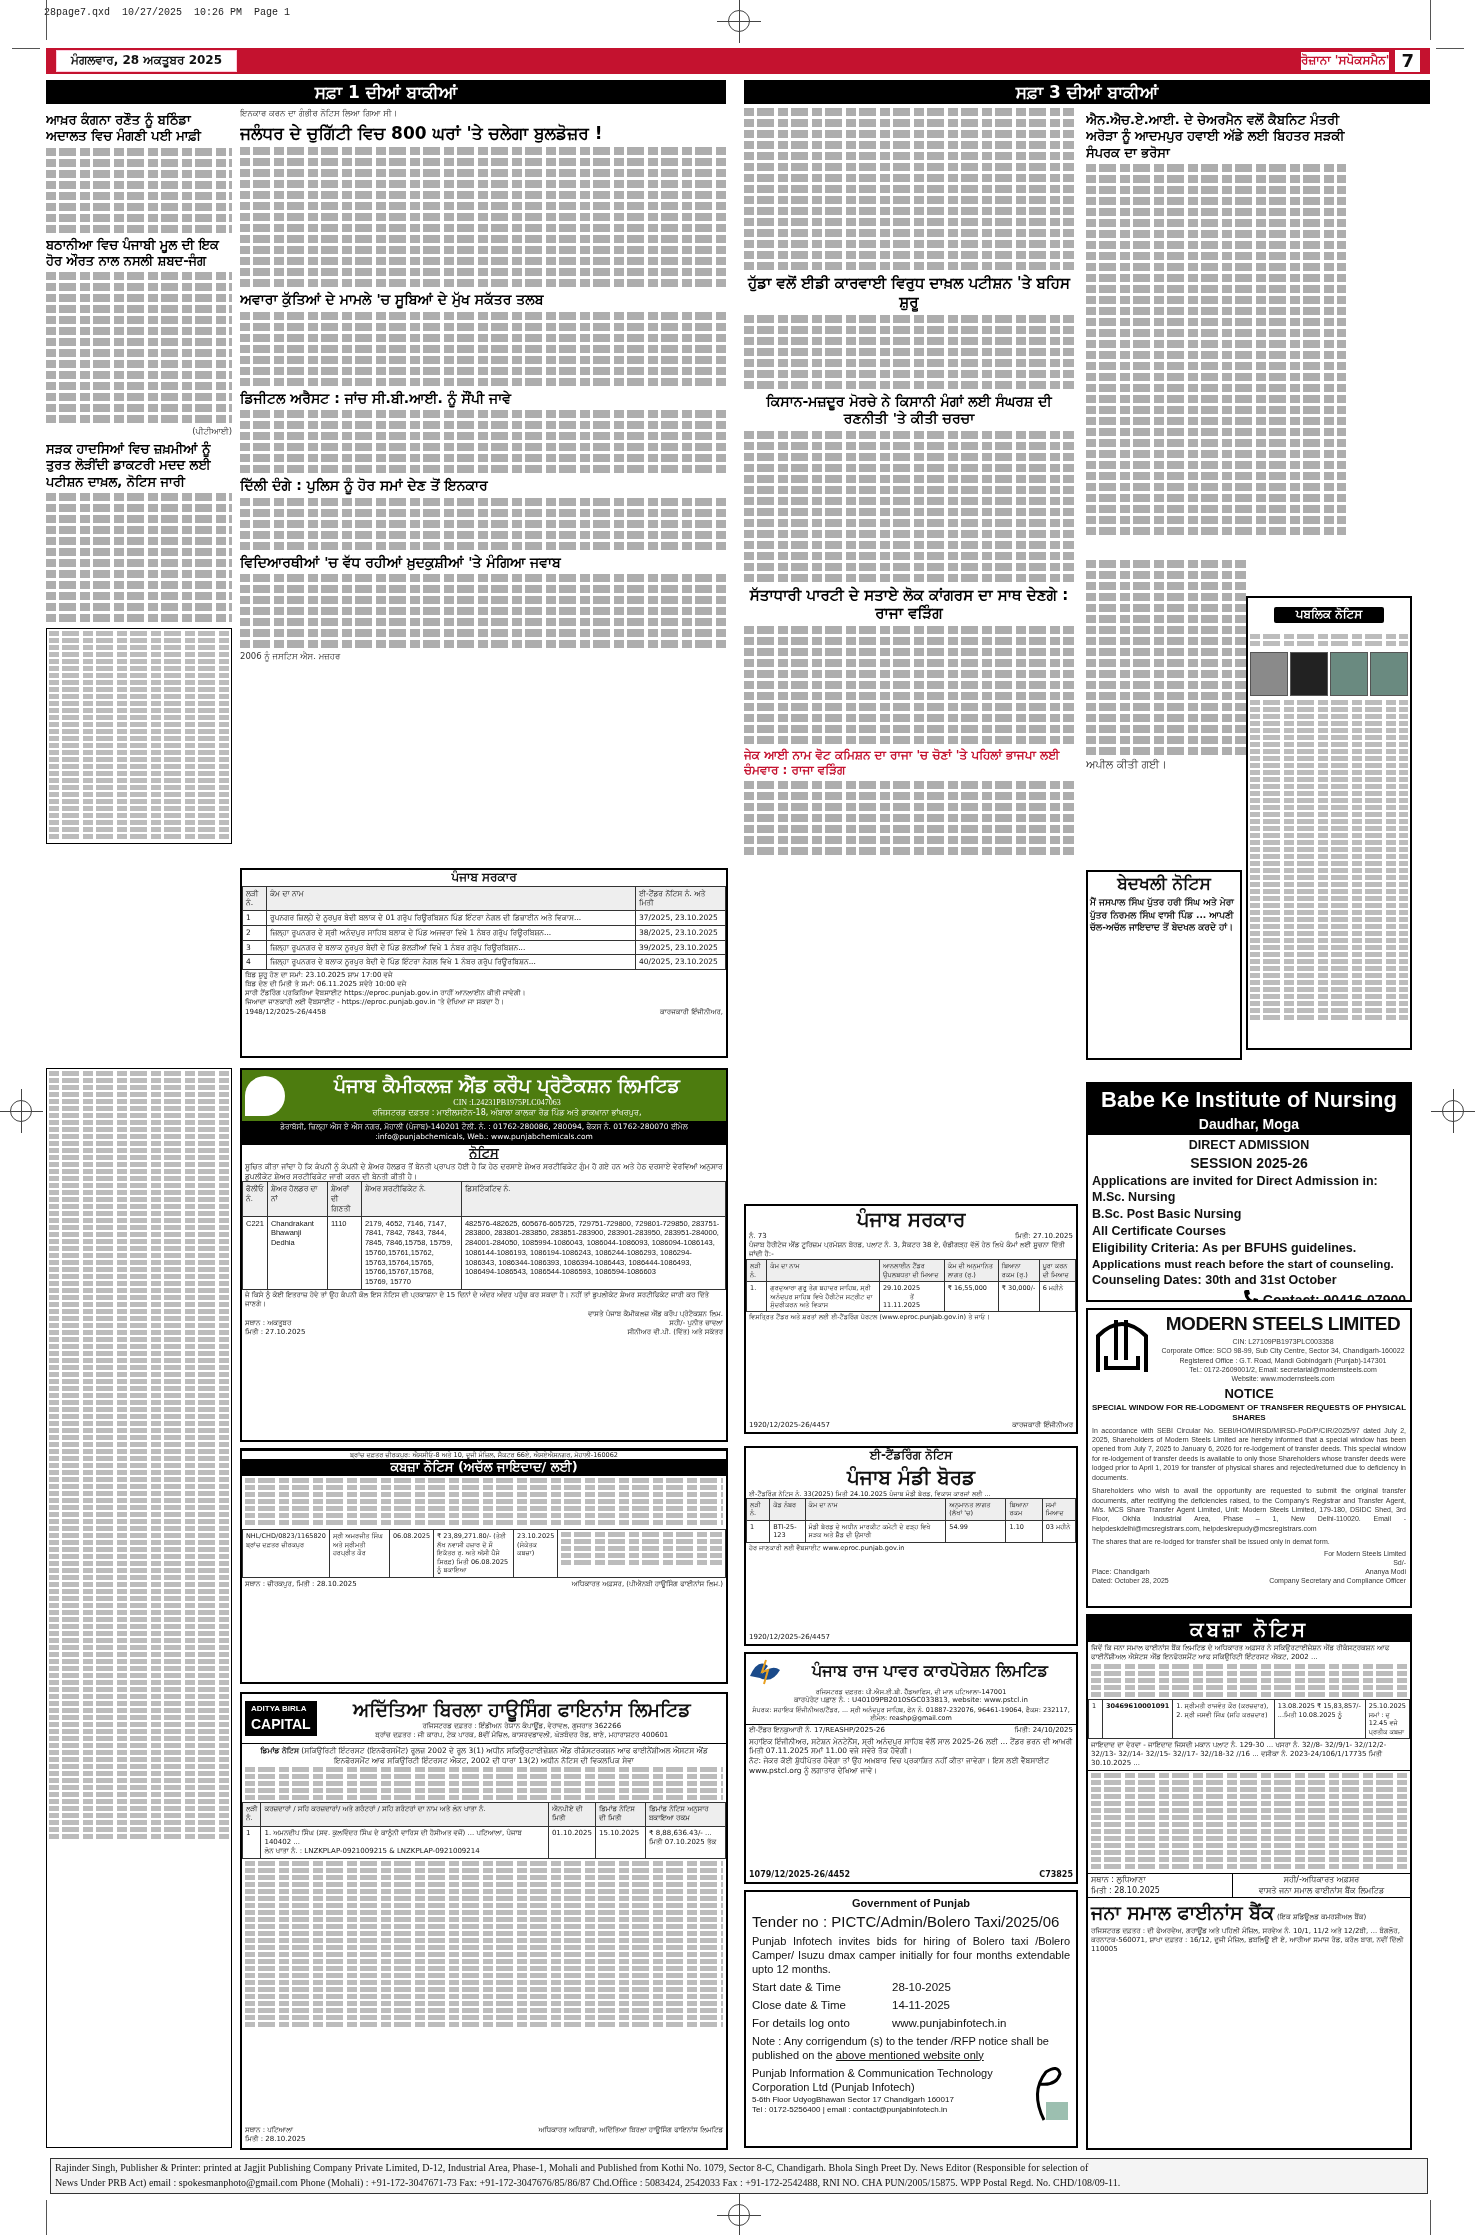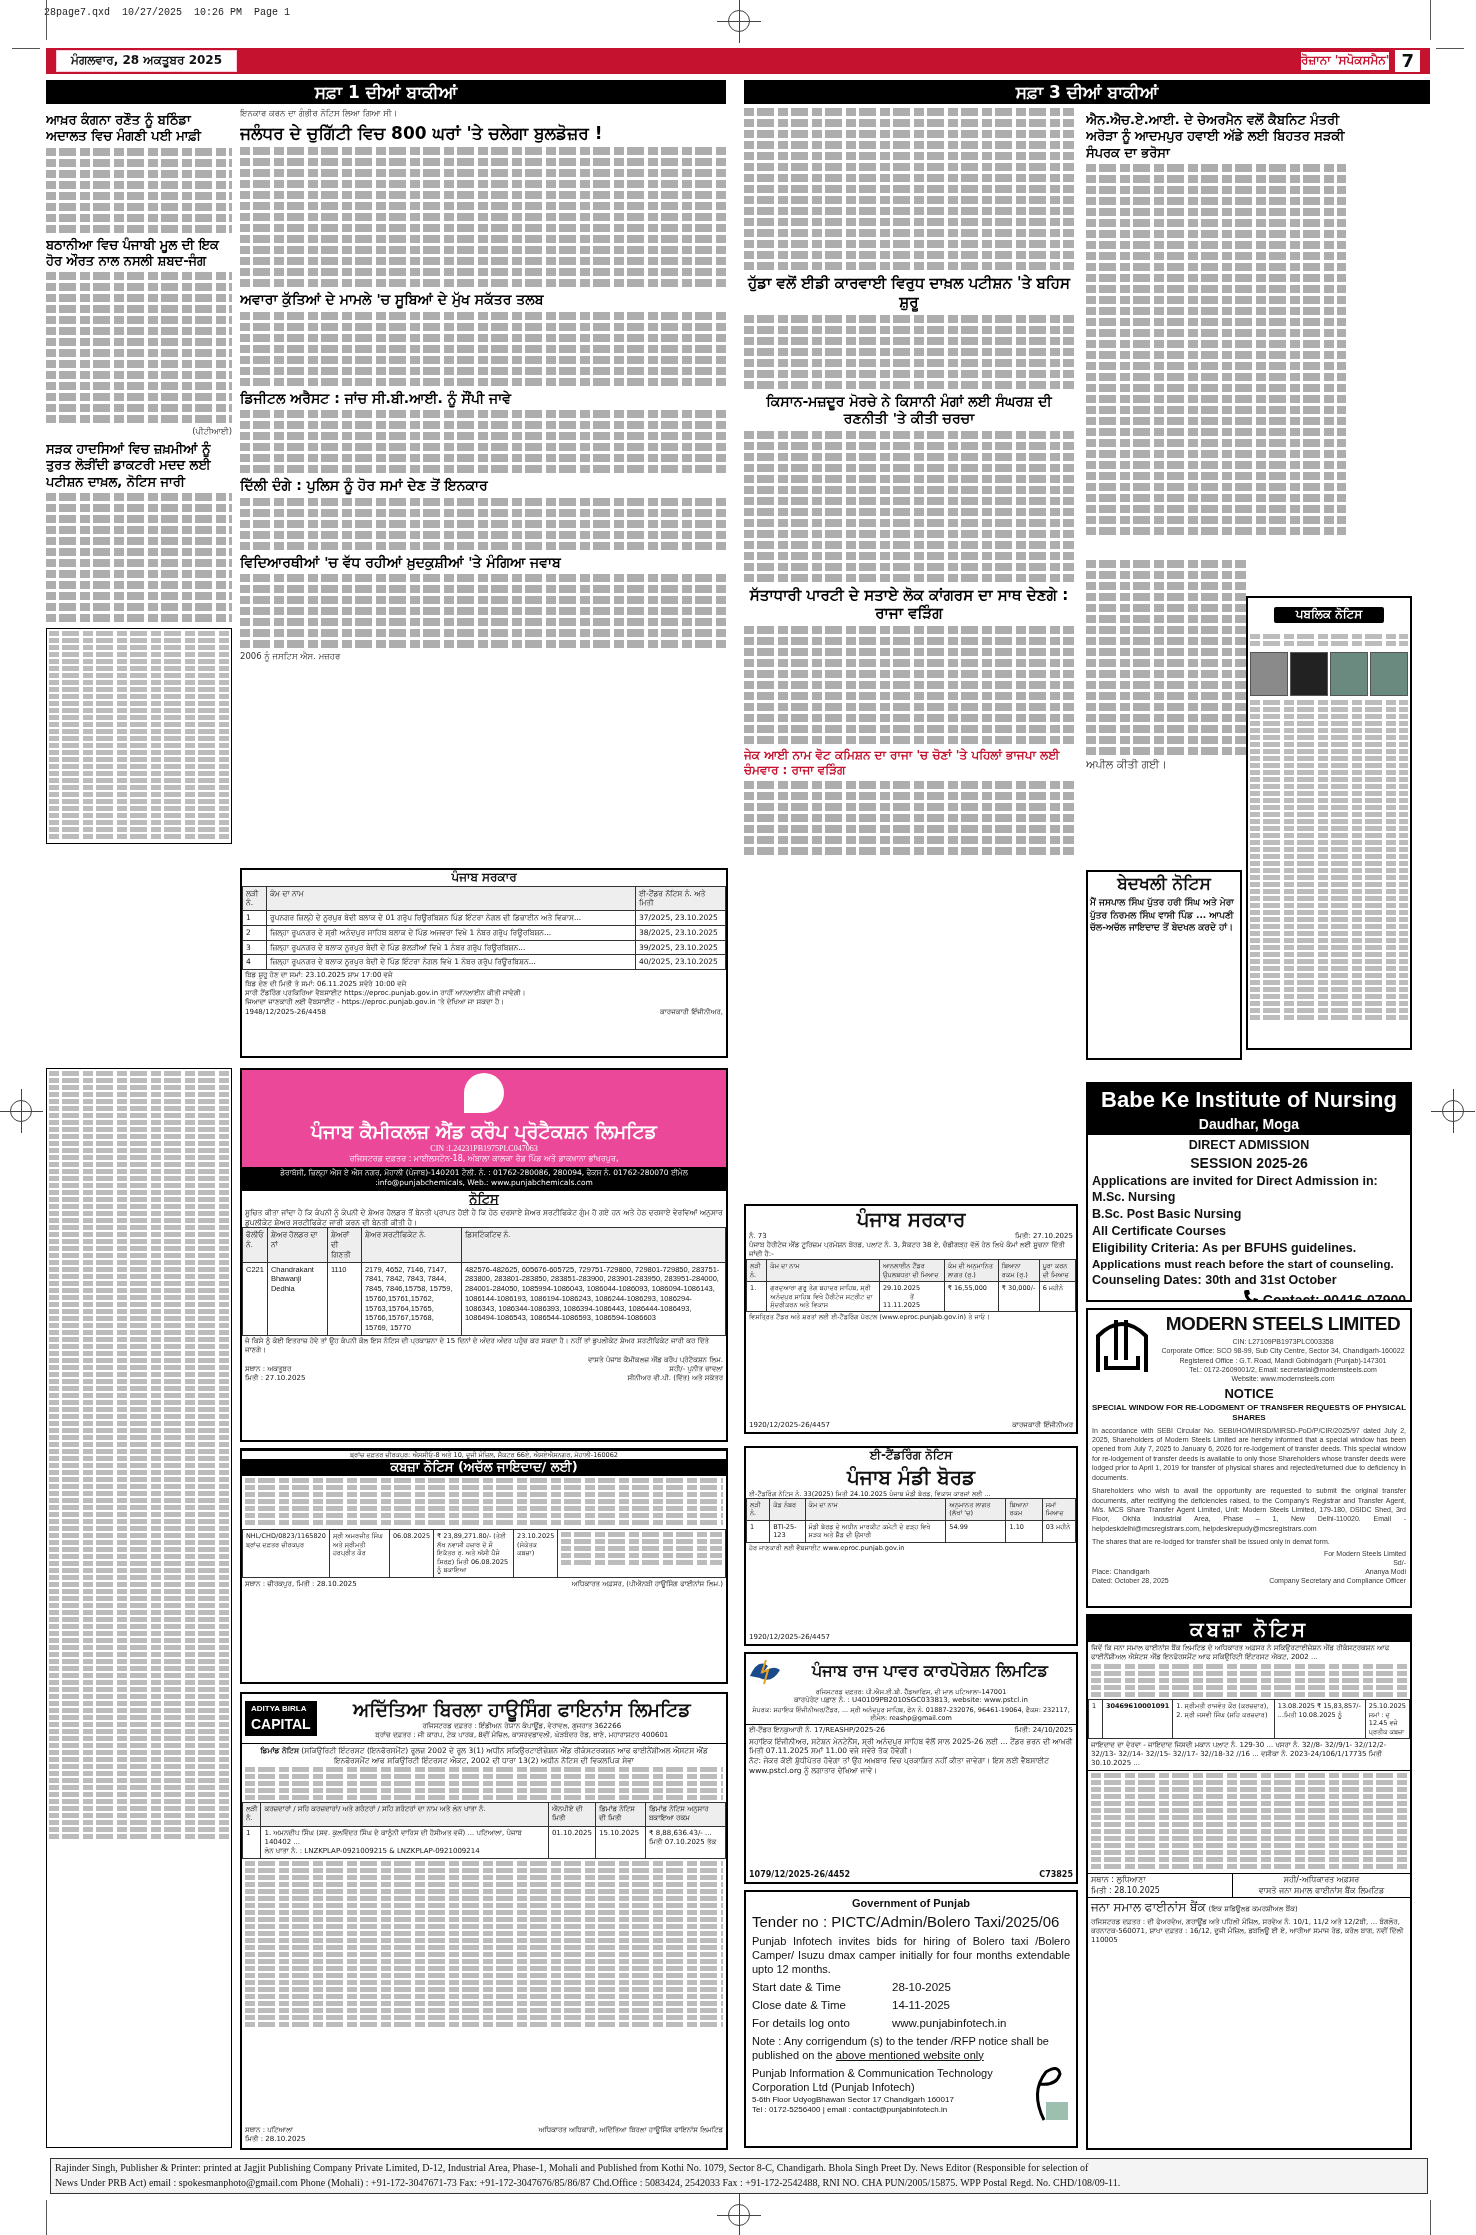--- a/index.html
+++ b/index.html
@@ -362,21 +362,21 @@
     <div>ਸਾਰੀ ਟੈਂਡਰਿੰਗ ਪ੍ਰਕਿਰਿਆ ਵੈਬਸਾਈਟ https://eproc.punjab.gov.in ਰਾਹੀਂ ਆਨਲਾਈਨ ਕੀਤੀ ਜਾਵੇਗੀ।</div>
     <div>ਜਿਆਦਾ ਜਾਣਕਾਰੀ ਲਈ ਵੈਬਸਾਈਟ - https://eproc.punjab.gov.in 'ਤੇ ਦੇਖਿਆ ਜਾ ਸਕਦਾ ਹੈ।</div>
   </div>
   <div style="display:flex;justify-content:space-between;font-size:7px;padding:0 3px;">
     <span>1948/12/2025-26/4458</span>
     <span>ਕਾਰਜਕਾਰੀ ਇੰਜੀਨੀਅਰ,</span>
   </div>
 </div>
 
 <div class="box" style="left:240px;top:1068px;width:488px;height:374px;">
-  <div style="background:#ec4899;color:#fff;padding:3px;display:flex;gap:6px;align-items:center;flex-direction:column;">
+  <div style="background:#4d7c0f;color:#fff;padding:3px;display:flex;gap:6px;align-items:center;">
     <div style="width:40px;height:40px;background:#fff;border-radius:50% 50% 50% 0;flex:none;"></div>
     <div style="flex:1;text-align:center;">
       <div style="font-size:19px;font-weight:bold;">ਪੰਜਾਬ ਕੈਮੀਕਲਜ਼ ਐਂਡ ਕਰੌਪ ਪ੍ਰੋਟੈਕਸ਼ਨ ਲਿਮਟਿਡ</div>
       <div style="font-size:8px;font-family:'Liberation Serif',serif;">CIN :L24231PB1975PLC047063</div>
       <div style="font-size:8px;">ਰਜਿਸਟਰਡ ਦਫ਼ਤਰ : ਮਾਈਲਸਟੋਨ-18, ਅੰਬਾਲਾ ਕਾਲਕਾ ਰੋਡ ਪਿੰਡ ਅਤੇ ਡਾਕਖ਼ਾਨਾ ਭਾਂਖਰਪੁਰ,</div>
     </div>
   </div>
   <div style="background:#000;color:#fff;font-size:7.5px;text-align:center;padding:1px 4px 3px;">ਡੇਰਾਬੱਸੀ, ਜ਼ਿਲ੍ਹਾ ਐਸ ਏ ਐਸ ਨਗਰ, ਮੋਹਾਲੀ (ਪੰਜਾਬ)-140201 ਟੈਲੀ. ਨੰ. : 01762-280086, 280094, ਫੈਕਸ ਨੰ. 01762-280070 ਈਮੇਲ :info@punjabchemicals, Web.: www.punjabchemicals.com</div>
   <div class="center" style="font-weight:bold;font-size:13px;text-decoration:underline;">ਨੋਟਿਸ</div>
   <div style="font-size:7.5px;padding:0 3px;">ਸੂਚਿਤ ਕੀਤਾ ਜਾਂਦਾ ਹੈ ਕਿ ਕੰਪਨੀ ਨੂੰ ਕੰਪਨੀ ਦੇ ਸ਼ੇਅਰ ਹੋਲਡਰ ਤੋਂ ਬੇਨਤੀ ਪ੍ਰਾਪਤ ਹੋਈ ਹੈ ਕਿ ਹੇਠ ਦਰਸਾਏ ਸ਼ੇਅਰ ਸਰਟੀਫਿਕੇਟ ਗੁੰਮ ਹੋ ਗਏ ਹਨ ਅਤੇ ਹੇਠ ਦਰਸਾਏ ਵੇਰਵਿਆਂ ਅਨੁਸਾਰ ਡੁਪਲੀਕੇਟ ਸ਼ੇਅਰ ਸਰਟੀਫਿਕੇਟ ਜਾਰੀ ਕਰਨ ਦੀ ਬੇਨਤੀ ਕੀਤੀ ਹੈ।</div>
@@ -935,21 +935,21 @@
     <div style="width:45%;border-right:1px solid #000;padding:1px 3px;">
       <div>ਸਥਾਨ : ਲੁਧਿਆਣਾ</div>
       <div>ਮਿਤੀ : 28.10.2025</div>
     </div>
     <div style="flex:1;text-align:center;padding:1px 3px;">
       <div>ਸਹੀ/-ਅਧਿਕਾਰਤ ਅਫ਼ਸਰ</div>
       <div>ਵਾਸਤੇ ਜਨਾ ਸਮਾਲ ਫਾਈਨਾਂਸ ਬੈਂਕ ਲਿਮਟਿਡ</div>
     </div>
   </div>
   <div style="padding:2px 3px;">
-    <span style="font-size:12px;font-weight:normal;">ਜਨਾ ਸਮਾਲ ਫਾਈਨਾਂਸ ਬੈਂਕ</span>
+    <span style="font-size:19px;font-weight:bold;">ਜਨਾ ਸਮਾਲ ਫਾਈਨਾਂਸ ਬੈਂਕ</span>
     <span style="font-size:7px;">(ਇਕ ਸ਼ਡਿਊਲਡ ਕਮਰਸ਼ੀਅਲ ਬੈਂਕ)</span>
   </div>
   <div style="font-size:7px;padding:0 3px;">ਰਜਿਸਟਰਡ ਦਫ਼ਤਰ : ਦੀ ਫੇਅਰਵੇਅ, ਗਰਾਊਂਡ ਅਤੇ ਪਹਿਲੀ ਮੰਜ਼ਿਲ, ਸਰਵੇਅ ਨੰ. 10/1, 11/2 ਅਤੇ 12/2ਬੀ, ... ਬੰਗਲੌਰ, ਕਰਨਾਟਕ-560071, ਸ਼ਾਖਾ ਦਫ਼ਤਰ : 16/12, ਦੂਜੀ ਮੰਜ਼ਿਲ, ਡਬਲਿਊ ਈ ਏ, ਆਰੀਆ ਸਮਾਜ ਰੋਡ, ਕਰੋਲ ਬਾਗ, ਨਵੀਂ ਦਿੱਲੀ 110005</div>
 </div>
 
 <div class="footer">
   <div>Rajinder Singh, Publisher &amp; Printer: printed at Jagjit Publishing Company Private Limited, D-12, Industrial Area, Phase-1, Mohali and Published from Kothi No. 1079, Sector 8-C, Chandigarh. Bhola Singh Preet Dy. News Editor (Responsible for selection of</div>
   <div>News Under PRB Act) email : spokesmanphoto@gmail.com Phone (Mohali) : +91-172-3047671-73 Fax: +91-172-3047676/85/86/87 Chd.Office : 5083424, 2542033 Fax : +91-172-2542488, RNI NO. CHA PUN/2005/15875. WPP Postal Regd. No. CHD/108/09-11.</div>
 </div>
 

